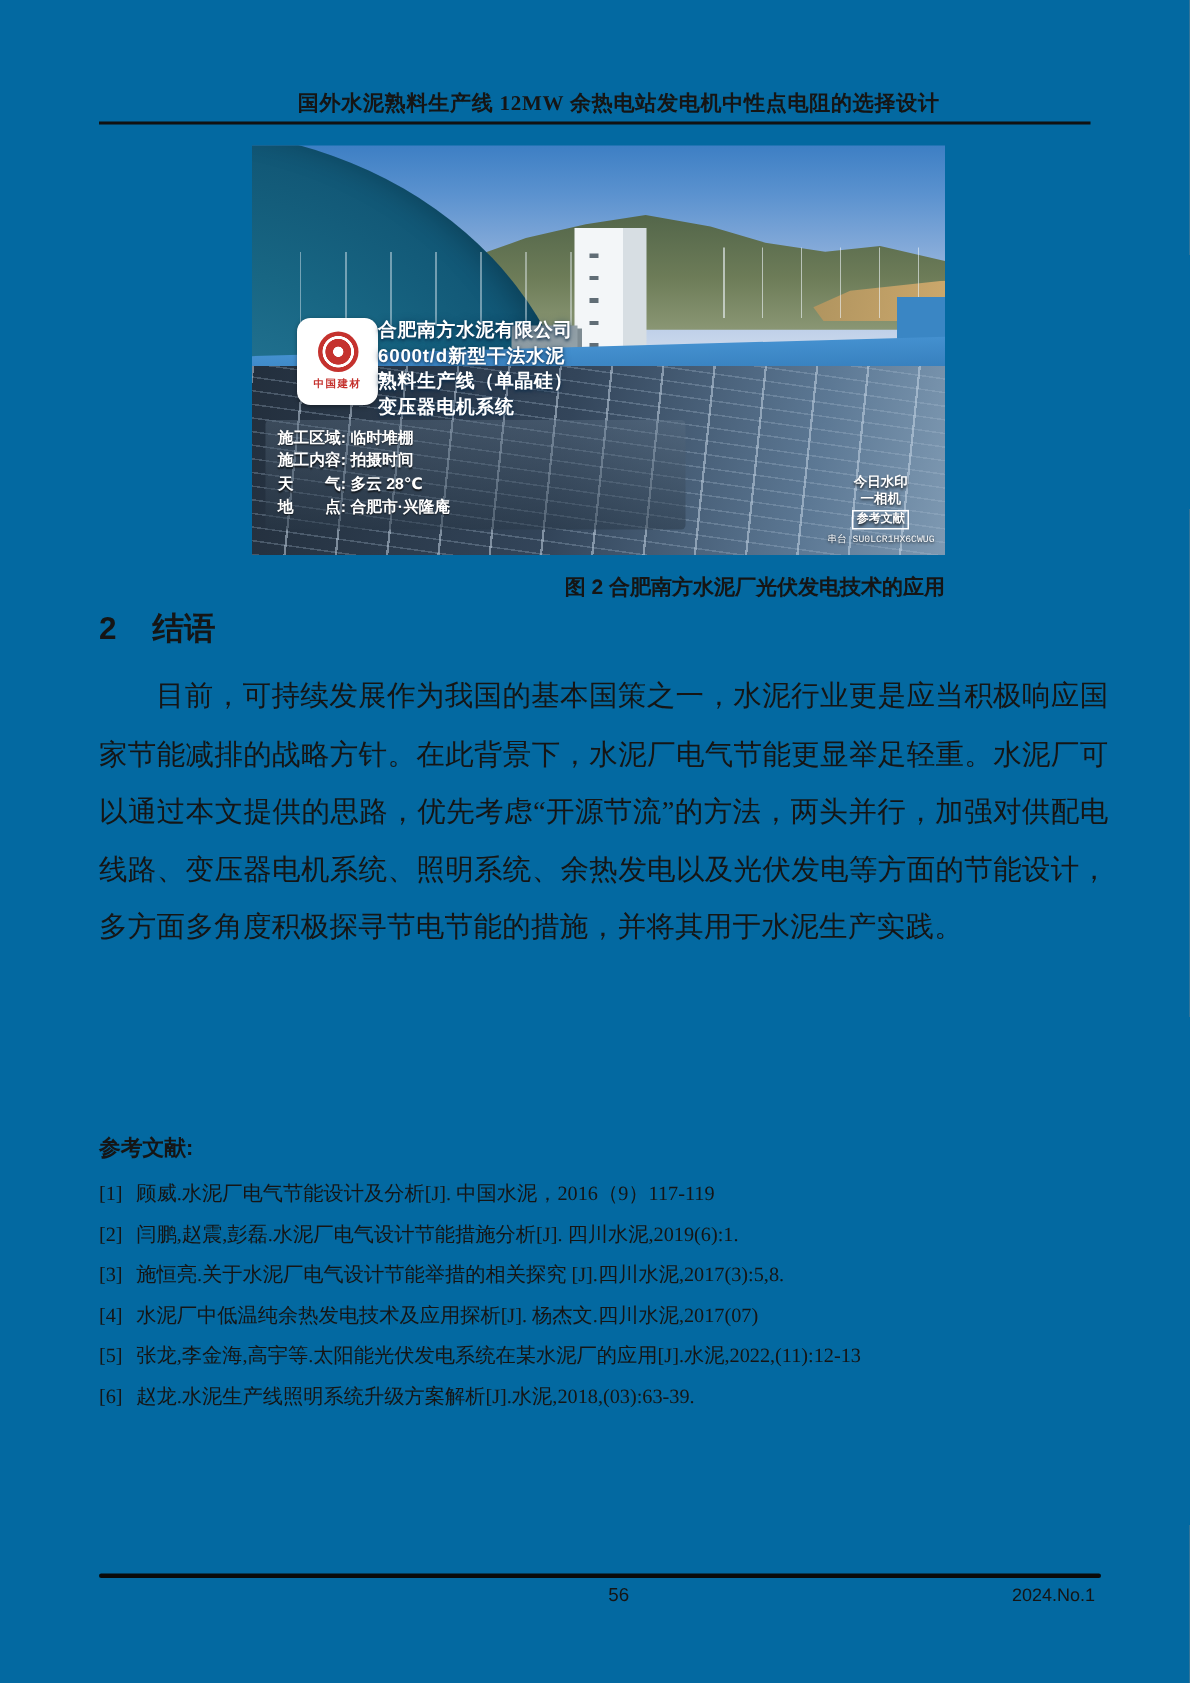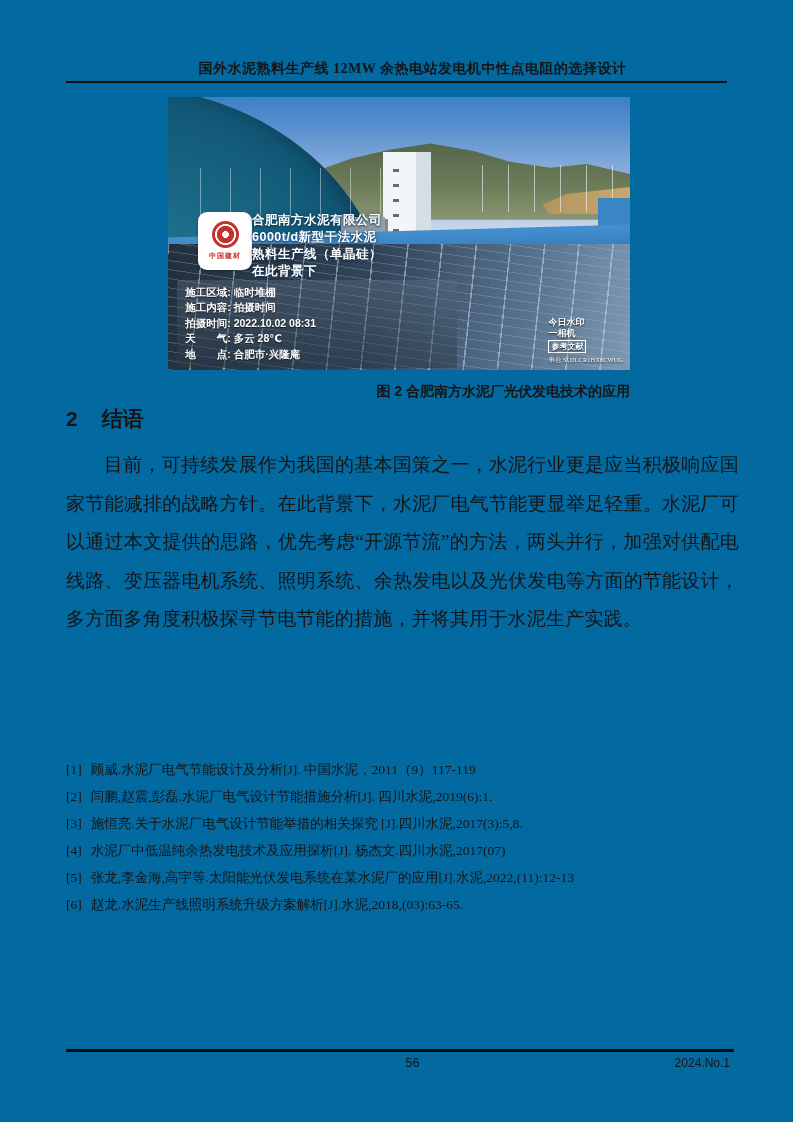--- a/index.html
+++ b/index.html
@@ -56,22 +56,22 @@
         text-shadow:0 1px 2px rgba(8,40,70,.85),0 0 5px rgba(8,40,70,.5);}
 
   
   .info-box{position:absolute;left:2%;top:67%;width:57%;padding:5px 8px 6px;border-radius:3px;
         background:linear-gradient(180deg,rgba(95,115,135,.38),rgba(40,55,70,.5));
         color:#fff;font-family:"Liberation Sans","DejaVu Sans",sans-serif;font-weight:700;
         font-size:10.5px;line-height:15.5px;text-shadow:0 1px 1px rgba(0,0,0,.65);}
   .info-line{white-space:pre;}
 
   
-  .watermark{position:absolute;right:7px;bottom:5px;text-align:left;color:#fff;
-        font-family:Liberation Serif, serif;font-weight:700;
+  .watermark{position:absolute;right:7px;bottom:5px;text-align:center;color:#fff;
+        font-family:Liberation Mono, monospace;font-weight:700;
         font-size:9px;line-height:11px;text-shadow:0 1px 2px rgba(0,0,0,.85);}
   .watermark-badge{display:inline-block;border:1px solid #fff;padding:0 2px;font-size:8px;margin-top:1px;}
   .watermark-code{font-size:6.5px;font-weight:400;margin-top:1px;opacity:.95;}
 
   
   .figure-caption{margin-top:13px;text-align:right;font-size:14px;font-weight:700;
         font-family:"Liberation Sans","DejaVu Sans",sans-serif;}
 
   
   .section-heading{position:absolute;left:66px;top:405px;margin:0;font-size:21px;font-weight:700;
@@ -116,69 +116,69 @@
 
       <div class="banner">
         <div class="logo-box">
           <div class="logo-emblem"></div>
           <div class="logo-label">中国建材</div>
         </div>
         <div class="banner-lines">
           <div>合肥南方水泥有限公司</div>
           <div>6000t/d新型干法水泥</div>
           <div>熟料生产线（单晶硅）</div>
-          <div>在此背景下</div>
+          <div>变压器电机系统</div>
         </div>
       </div>
 
       <div class="info-box">
         <div class="info-line">施工区域: 临时堆棚</div>
         <div class="info-line">施工内容: 拍摄时间</div>
-        <div class="info-line">拍摄时间: 2022.10.02 08:31</div>
         <div class="info-line">天　　气: 多云 28℃</div>
         <div class="info-line">地　　点: 合肥市·兴隆庵</div>
       </div>
 
       <div class="watermark">
         <div>今日水印</div>
         <div>一相机</div>
         <div class="watermark-badge">参考文献</div>
         <div class="watermark-code">串台 SU0LCR1HX6CWUG</div>
       </div>
     </div>
     <figcaption class="figure-caption">图 2 合肥南方水泥厂光伏发电技术的应用</figcaption>
   </figure>
 
   <h2 class="section-heading"><span class="sec-num">2</span><span class="sec-title">结语</span></h2>
   <p class="body-paragraph">目前，可持续发展作为我国的基本国策之一，水泥行业更是应当积极响应国家节能减排的战略方针。在此背景下，水泥厂电气节能更显举足轻重。水泥厂可以通过本文提供的思路，优先考虑“开源节流”的方法，两头并行，加强对供配电线路、变压器电机系统、照明系统、余热发电以及光伏发电等方面的节能设计，多方面多角度积极探寻节电节能的措施，并将其用于水泥生产实践。</p>
 
   <div class="references">
+    <div class="ref-heading">参考文献:</div>
     <div class="ref-item">
       <span class="ref-num">[1]</span>
-      <span class="ref-text">顾威.水泥厂电气节能设计及分析[J]. 中国水泥，2011（9）117-119</span>
+      <span class="ref-text">顾威.水泥厂电气节能设计及分析[J]. 中国水泥，2016（9）117-119</span>
     </div>
     <div class="ref-item">
       <span class="ref-num">[2]</span>
       <span class="ref-text">闫鹏,赵震,彭磊.水泥厂电气设计节能措施分析[J]. 四川水泥,2019(6):1.</span>
     </div>
     <div class="ref-item">
       <span class="ref-num">[3]</span>
       <span class="ref-text">施恒亮.关于水泥厂电气设计节能举措的相关探究 [J].四川水泥,2017(3):5,8.</span>
     </div>
     <div class="ref-item">
       <span class="ref-num">[4]</span>
       <span class="ref-text">水泥厂中低温纯余热发电技术及应用探析[J]. 杨杰文.四川水泥,2017(07)</span>
     </div>
     <div class="ref-item">
       <span class="ref-num">[5]</span>
       <span class="ref-text">张龙,李金海,高宇等.太阳能光伏发电系统在某水泥厂的应用[J].水泥,2022,(11):12-13</span>
     </div>
     <div class="ref-item">
       <span class="ref-num">[6]</span>
-      <span class="ref-text">赵龙.水泥生产线照明系统升级方案解析[J].水泥,2018,(03):63-65.</span>
+      <span class="ref-text">赵龙.水泥生产线照明系统升级方案解析[J].水泥,2018,(03):63-39.</span>
     </div>
   </div>
 
   <div class="footer-rule"></div>
   <div class="footer-page">56</div>
   <div class="footer-issue">2024.No.1</div>
 
 </div>
 
 </body></html>

